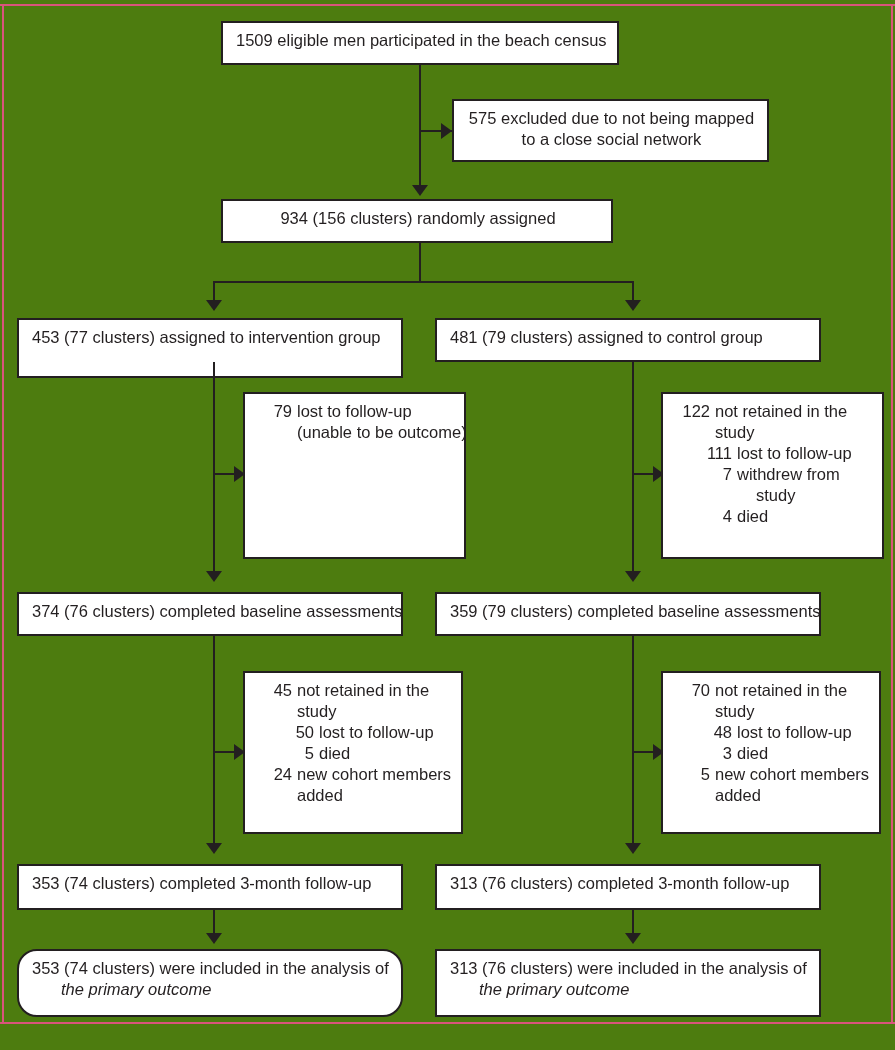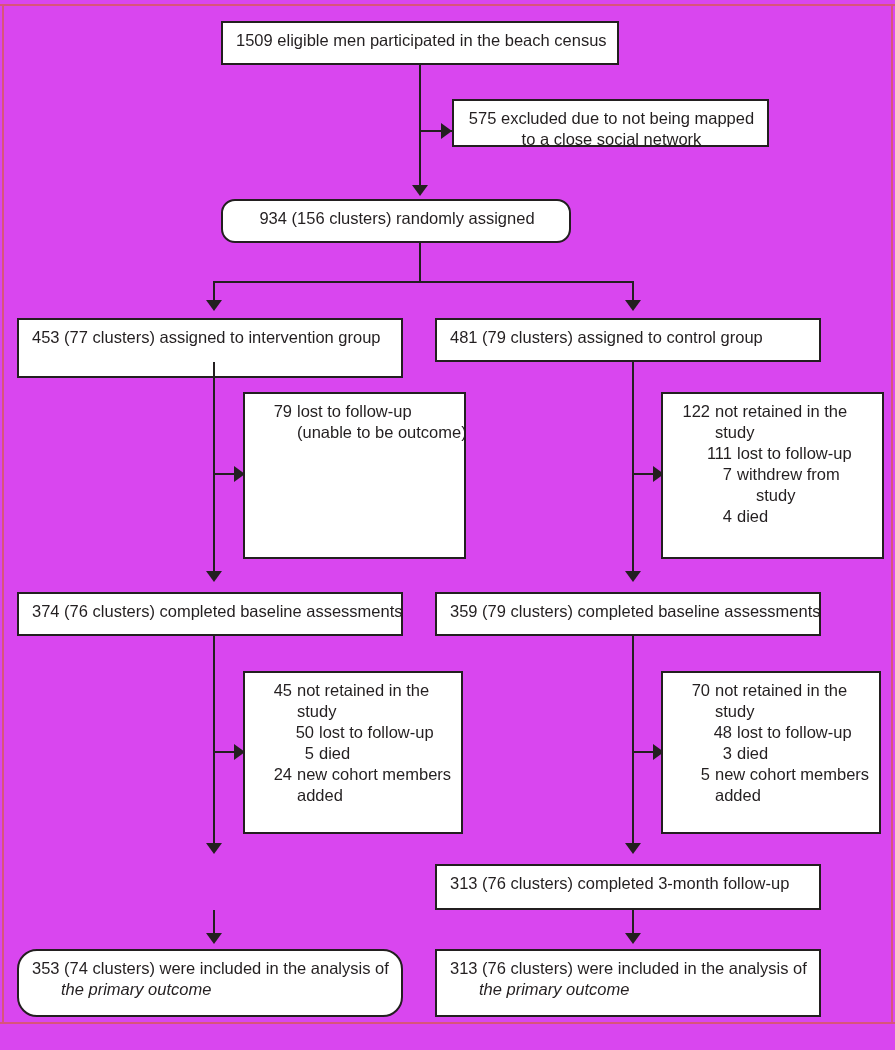--- a/index.html
+++ b/index.html
@@ -4,21 +4,21 @@
 <style>
   html,body{margin:0;padding:0;background:#ffffff;}
   body{
     font-family:"Liberation Sans", sans-serif;
     -webkit-font-smoothing:antialiased;
   }
   #page{
     position:relative;
     width:895px;
     height:1050px;
-    background:#d946ef;
+    background:#4d7c0f;
     overflow:hidden;
   }
   
   .rule{position:absolute;background:#d9547c;}
   .rule-top{left:0;top:4px;width:895px;height:2px;}
   .rule-left{left:2px;top:4px;width:2px;height:1019px;}
   .rule-right{left:891px;top:4px;width:2px;height:1019px;}
   .rule-bottom{left:0;top:1022px;width:895px;height:2px;}
 
   
@@ -81,26 +81,26 @@
   <div class="box center" style="left:221px;top:21px;width:398px;height:44px;">
     <span class="ln">1509 eligible men participated in the beach census</span>
   </div>
 
   <div class="vline" style="left:419px;top:65px;height:125px;"></div>
   <div class="arrow-down" style="left:412px;top:185px;"></div>
 
   <div class="hline" style="left:419px;top:130px;width:34px;"></div>
   <div class="arrow-right" style="left:441px;top:123px;"></div>
 
-  <div class="box center" style="left:452px;top:99px;width:317px;height:48px;">
+  <div class="box center" style="left:452px;top:99px;width:317px;height:63px;">
     <span class="ln">575 excluded due to not being mapped</span>
     <span class="ln">to a close social network</span>
   </div>
 
-  <div class="box center" style="left:221px;top:199px;width:350px;height:44px;border-radius:14px;">
+  <div class="box center" style="left:221px;top:199px;width:392px;height:44px;">
     <span class="ln">934 (156 clusters) randomly assigned</span>
   </div>
 
   <div class="vline" style="left:419px;top:243px;height:39px;"></div>
   <div class="hline" style="left:213px;top:281px;width:421px;"></div>
   <div class="vline" style="left:213px;top:281px;height:24px;"></div>
   <div class="vline" style="left:632px;top:281px;height:24px;"></div>
   <div class="arrow-down" style="left:206px;top:300px;"></div>
   <div class="arrow-down" style="left:625px;top:300px;"></div>
 
@@ -210,20 +210,23 @@
         <span class="lbl">died</span>
       </div>
       <div class="rw lvl0">
         <span class="num">5</span>
         <span class="lbl">new cohort members</span>
       </div>
       <div class="ln cont0">added</div>
     </div>
   </div>
 
+  <div class="box" style="left:17px;top:864px;width:386px;height:46px;">
+    <span class="ln">353 (74 clusters) completed 3-month follow-up</span>
+  </div>
   <div class="box" style="left:435px;top:864px;width:386px;height:46px;">
     <span class="ln">313 (76 clusters) completed 3-month follow-up</span>
   </div>
 
   <div class="vline" style="left:213px;top:910px;height:28px;"></div>
   <div class="arrow-down" style="left:206px;top:933px;"></div>
   <div class="vline" style="left:632px;top:910px;height:28px;"></div>
   <div class="arrow-down" style="left:625px;top:933px;"></div>
 
   <div class="box" style="left:17px;top:949px;width:386px;height:68px;border-radius:20px;">

